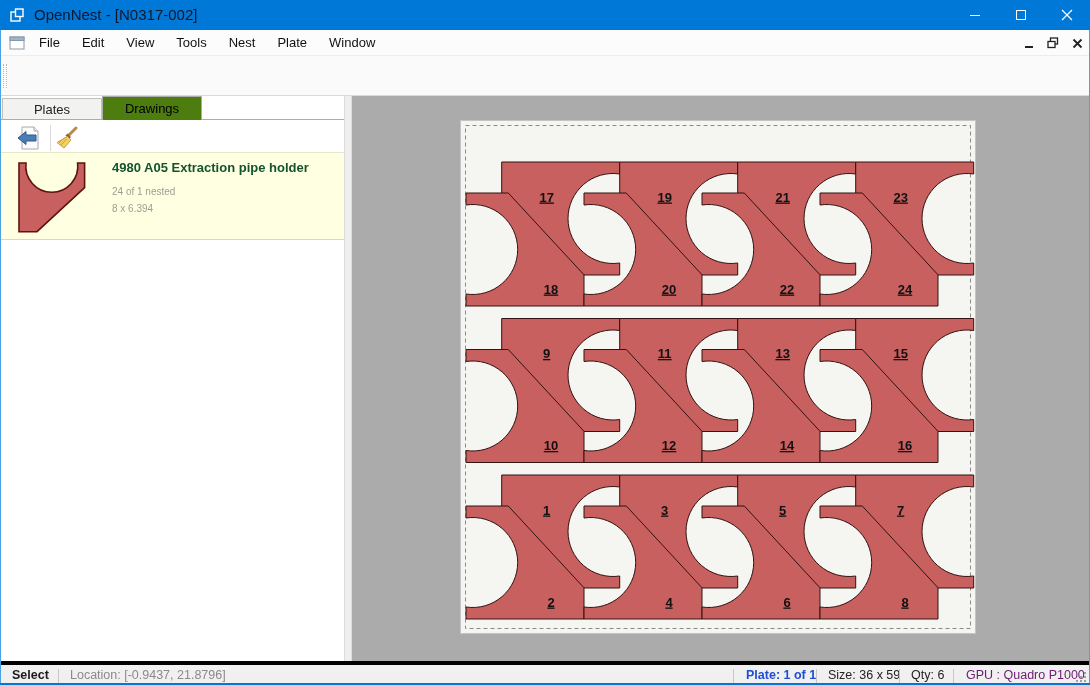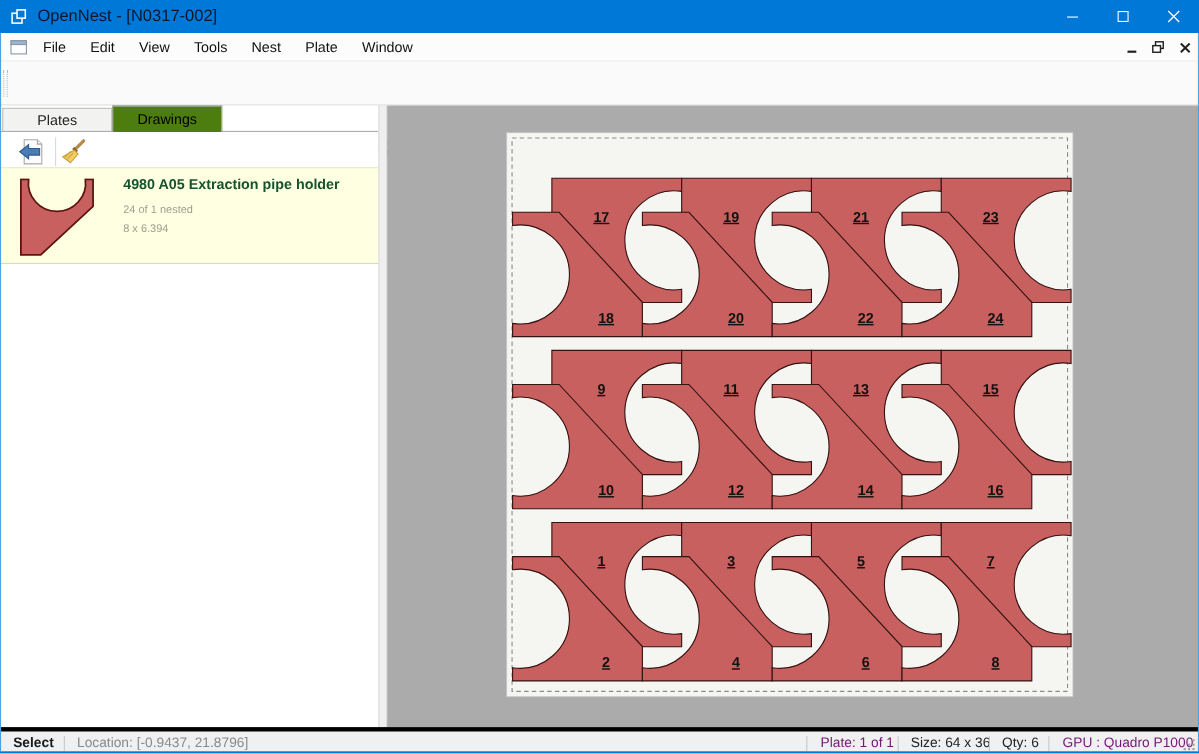--- a/index.html
+++ b/index.html
@@ -359,23 +359,23 @@
       </div>
     </div>
   </div>
 
   <div class="statusbar">
     <span class="itm" style="left:12px; color:#1a1a1a; font-weight:600;">Select</span>
     <span class="ssep" style="left:58px"></span>
     <span class="itm" style="left:70px; color:#8A8A8A;">Location: [-0.9437, 21.8796]</span>
 
     <span class="ssep" style="left:733px"></span>
-    <span class="itm" style="left:746px; color:#701a75;">Plate: 1 of 1</span>
+    <span class="itm" style="left:746px; color:#1d4ed8;font-weight:bold;">Plate: 1 of 1</span>
     <span class="ssep" style="left:816px"></span>
-    <span class="itm" style="left:828px; color:#222;">Size: 64 x 36</span>
+    <span class="itm" style="left:828px; color:#222;">Size: 36 x 59</span>
     <span class="ssep" style="left:899px"></span>
     <span class="itm" style="left:911px; color:#222;">Qty: 6</span>
     <span class="ssep" style="left:953px"></span>
     <span class="itm" style="left:966px; color:#701a75;">GPU : Quadro P1000</span>
 
     <span class="sizegrip">
       <svg width="12" height="12" viewBox="0 0 12 12" fill="#A0A0A0">
         <rect x="9" y="1" width="2" height="2"></rect>
           <rect x="9" y="5" width="2" height="2"></rect>
           <rect x="9" y="9" width="2" height="2"></rect>

